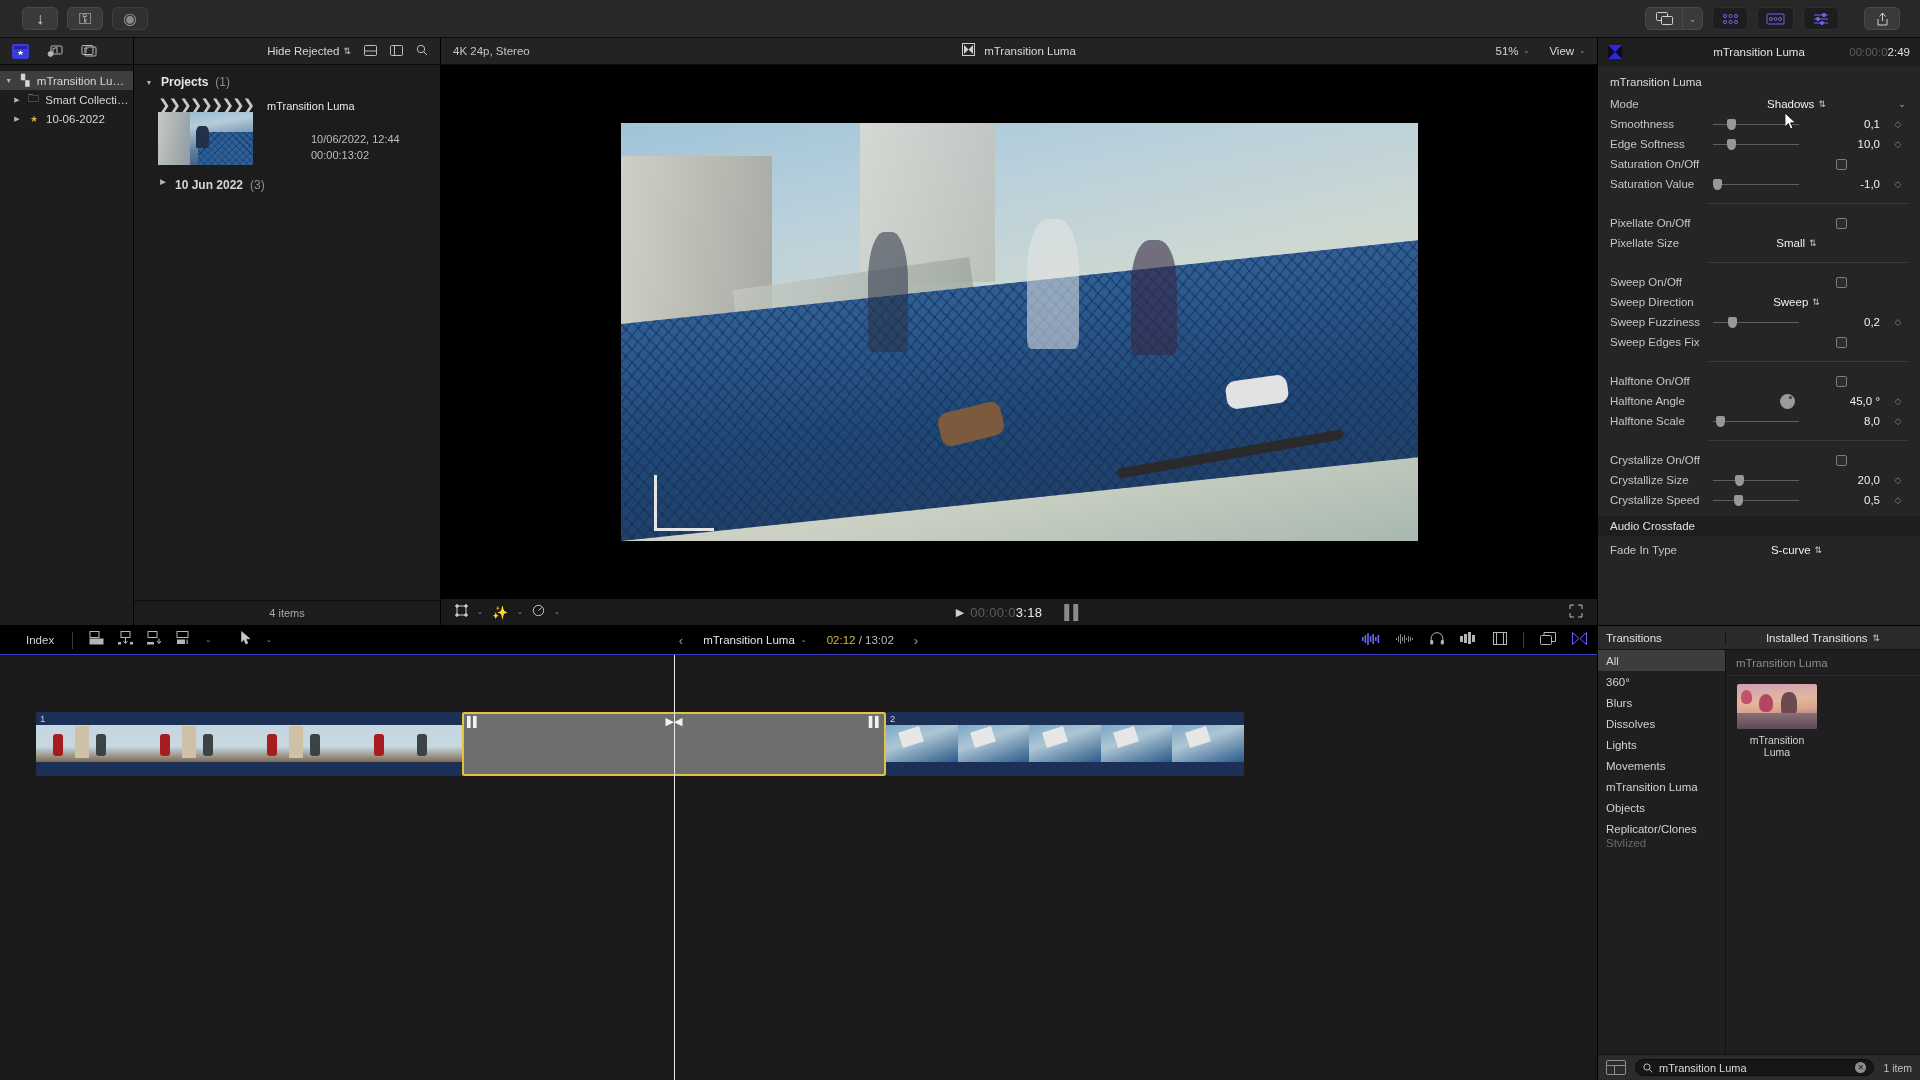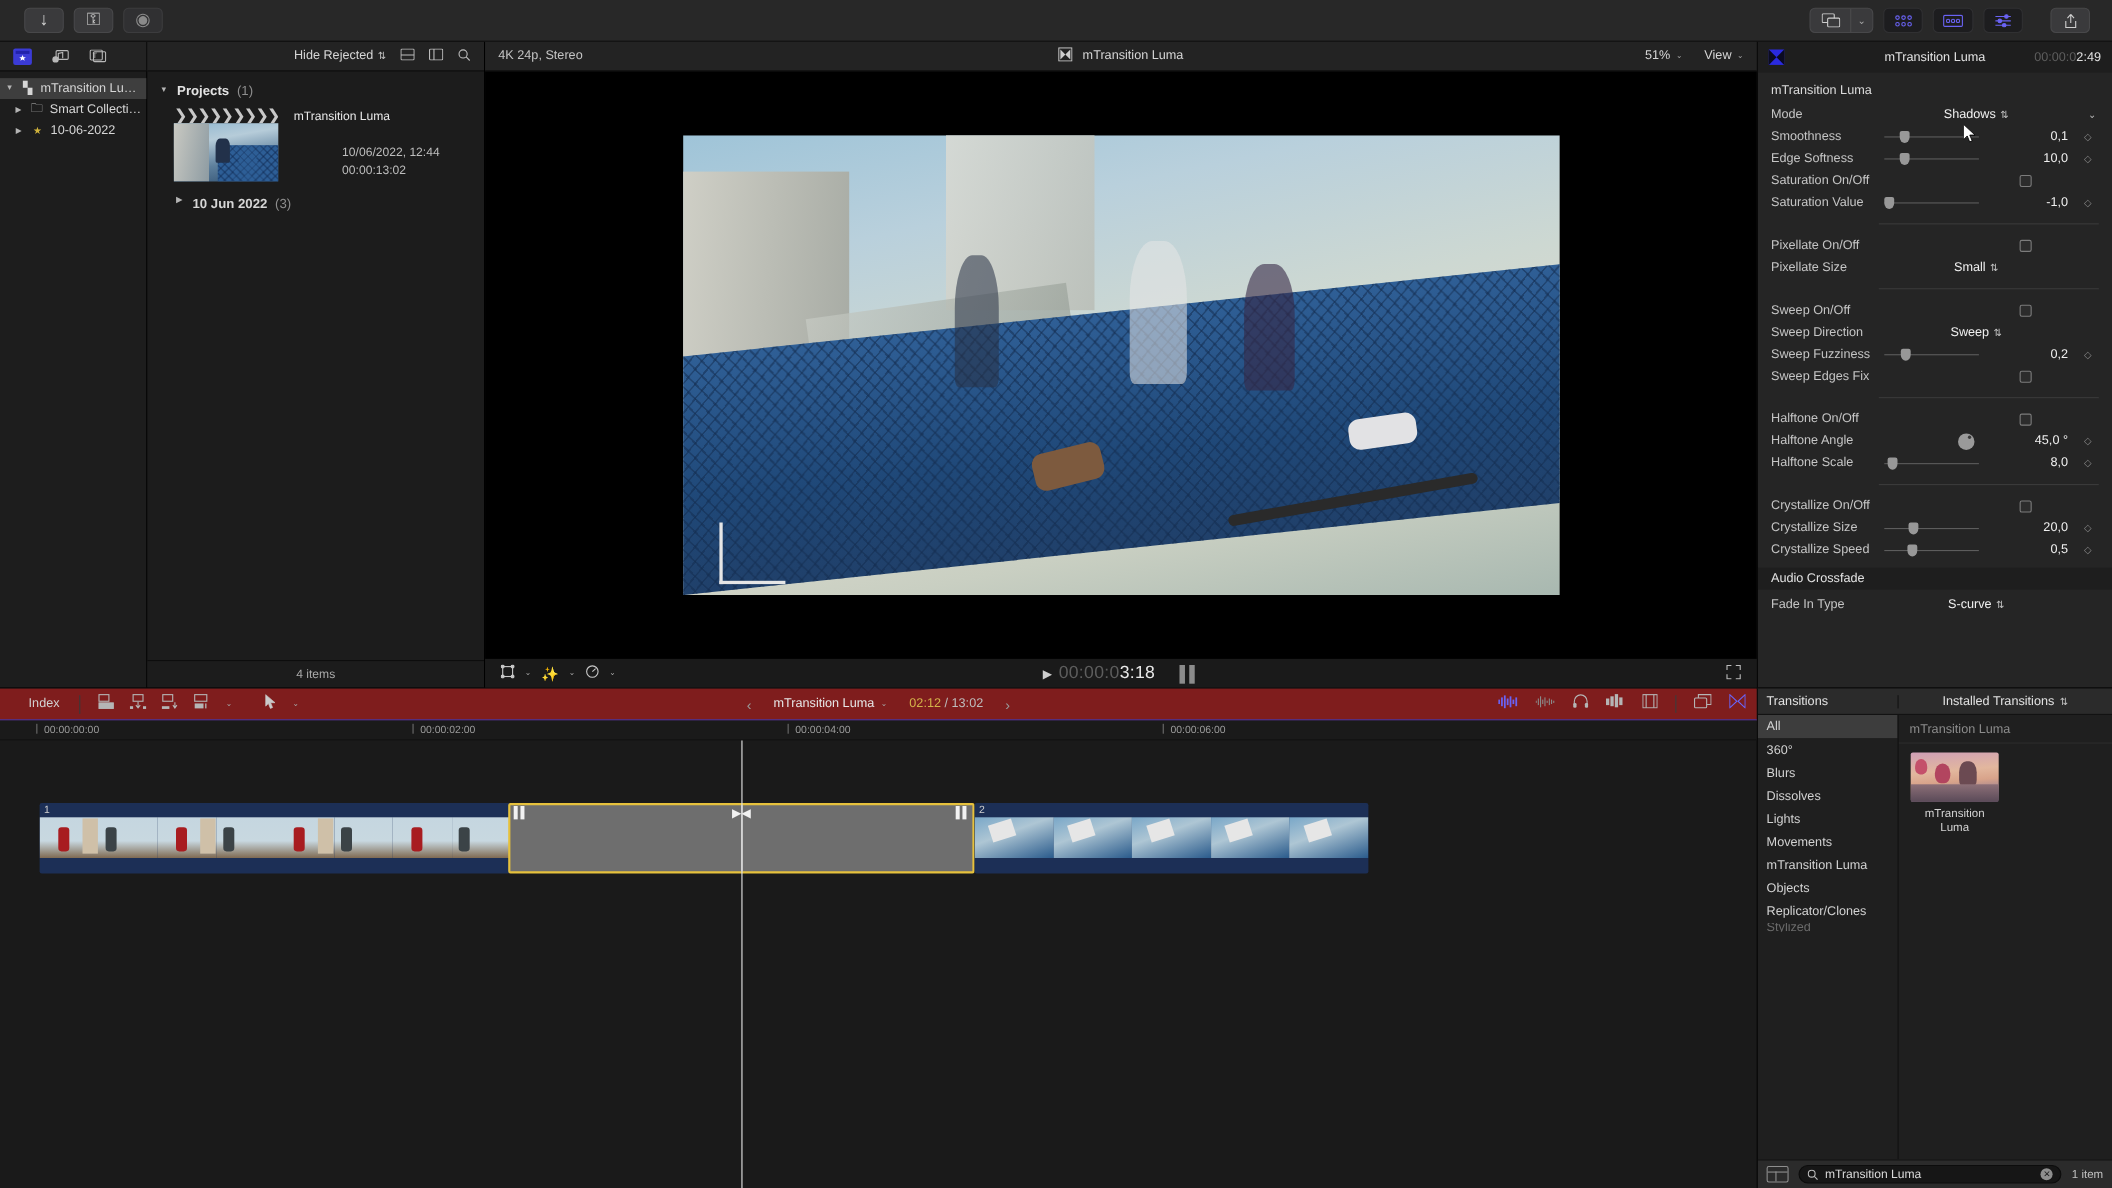--- a/index.html
+++ b/index.html
@@ -90,21 +90,21 @@
       repeating-linear-gradient(-48deg, rgba(20,45,80,.55) 0 1.5px, transparent 1.5px 9px),
       linear-gradient(180deg,#2f5f96 0%,#1f4878 60%,#20406a 100%);
     transform: skewY(-6deg); transform-origin: left bottom; }
   .figure { position: absolute; background: rgba(40,50,70,.55); border-radius: 40% 40% 8% 8%; }
   .cropbox { position: absolute; left: 33px; bottom: 10px; width: 60px; height: 56px;
              border-left: 3px solid #e6e6e6; border-bottom: 3px solid #e6e6e6; }
   .vwfoot { height: 26px; display: flex; align-items: center; position: relative; padding: 0 14px; background: #1a1a1a; }
   .vwfoot .lgrp { display: flex; align-items: center; gap: 9px; font-size: 12px; color: #c9c9c9; }
   .vwfoot .tc { position: absolute; left: 0; right: 0; display: flex; align-items: center;
                 justify-content: center; gap: 6px; pointer-events: none; }
-  .tcnum { font-family: "Liberation Sans", sans-serif; font-size: 16px; letter-spacing: .3px; }
+  .tcnum { font-family: "Liberation Sans", sans-serif; font-size: 13px; letter-spacing: .3px; }
   .tcnum .lead { color: #5d5d5d; }
   .tcnum .val { color: #e9e9e9; }
   .vwfoot .rgrp { margin-left: auto; font-size: 13px; color: #bdbdbd; }
   .caret { font-size: 7px; color: #a5a5a5; }
   .updown { font-size: 9px; color: #c6c6c6; }
 
   
   .inspcol { width: 323px; background: #252525; border-left: 1px solid #000; display: flex; flex-direction: column; flex: none; }
   .insphdr { height: 28px; display: flex; align-items: center; background: #1e1e1e; padding: 0 10px; position: relative; }
   .insphdr .badge { width: 14px; height: 14px; background: #2a2ae0; position: relative; flex: none; }
@@ -134,21 +134,21 @@
   .dial::after { content: ''; position: absolute; width: 3.5px; height: 3.5px; border-radius: 50%; background: #3a3a3a; top: 2px; right: 3px; }
   .sep { height: 1px; background: #3a3a3a; margin: 9px 12px 9px 110px; }
   .secbar { background: #1e1e1e; padding: 4px 0 4px 12px; font-size: 11.5px; color: #e2e2e2; margin-top: 6px; }
   .chevdown { color: #b4b4b4; font-size: 9px; margin-left: 8px; }
 
   .cursor { position: absolute; width: 12px; height: 18px; pointer-events: none; z-index: 40; }
 
   
   .bottom { height: 455px; display: flex; flex: none; border-top: 1px solid #000; }
   .tlcol { flex: 1; background: #1a1a1a; display: flex; flex-direction: column; min-width: 0; }
-  .tlbar { height: 29px; background: #7f1d1d; display: flex; align-items: center; position: relative;
+  .tlbar { height: 29px; background: #000000; display: flex; align-items: center; position: relative;
            border-bottom: 1px solid #3b3bbf; padding: 0 10px; }
   .tlbar .index { font-size: 11.5px; color: #d2d2d2; padding: 0 18px 0 16px; border-right: 1px solid #3a3a3a; height: 17px; display: flex; align-items: center; }
   .tlbar .grp { display: flex; align-items: center; gap: 14px; padding-left: 16px; }
   .tlbar .center { position: absolute; left: 0; right: 0; display: flex; align-items: center; justify-content: center;
                    gap: 20px; font-size: 11.5px; pointer-events: none; }
   .tlbar .center .proj { display: flex; align-items: center; gap: 6px; color: #e6e6e6; }
   .tlbar .center .dur .cur { color: #d3b24a; }
   .tlbar .center .dur .tot { color: #bdbdbd; }
   .tlbar .center .nav { color: #9a9a9a; font-size: 13px; }
   .tlbar .rgrp { margin-left: auto; display: flex; align-items: center; gap: 16px; }
@@ -741,26 +741,20 @@
           </span>
           <span>
             <svg width="15" height="13" viewBox="0 0 15 13">
                 <polygon points="0.5,0.5 7,6.5 0.5,12.5" fill="none" stroke="#6a63f5"></polygon>
                 <polygon points="14.5,0.5 8,6.5 14.5,12.5" fill="none" stroke="#6a63f5"></polygon>
               </svg>
           </span>
         </span>
       </div>
 
-      <div class="ruler">
-        <span class="tick" style="left:40px">00:00:00:00</span>
-        <span class="tick" style="left:382px">00:00:02:00</span>
-        <span class="tick" style="left:723px">00:00:04:00</span>
-        <span class="tick" style="left:1064px">00:00:06:00</span>
-      </div>
 
       <div class="tlstage">
         <div class="clipA" style="left:36px;top:57px;width:428px;height:64px">
           <span class="clipnum">1</span>
           <div class="filmstrip">
             <div class="frame" style="width:12.5%;background:linear-gradient(180deg,#c5d6e0 0%,#c8d8e0 58%,#7f6a52 100%)"></div>
             <div class="frame" style="width:12.5%;background:linear-gradient(180deg,#c5d6e0 0%,#c8d8e0 58%,#7f6a52 100%)"></div>
             <div class="frame" style="width:12.5%;background:linear-gradient(180deg,#c5d6e0 0%,#c8d8e0 58%,#7f6a52 100%)"></div>
             <div class="frame" style="width:12.5%;background:linear-gradient(180deg,#c5d6e0 0%,#c8d8e0 58%,#7f6a52 100%)"></div>
             <div class="frame" style="width:12.5%;background:linear-gradient(180deg,#c5d6e0 0%,#c8d8e0 58%,#7f6a52 100%)"></div>

